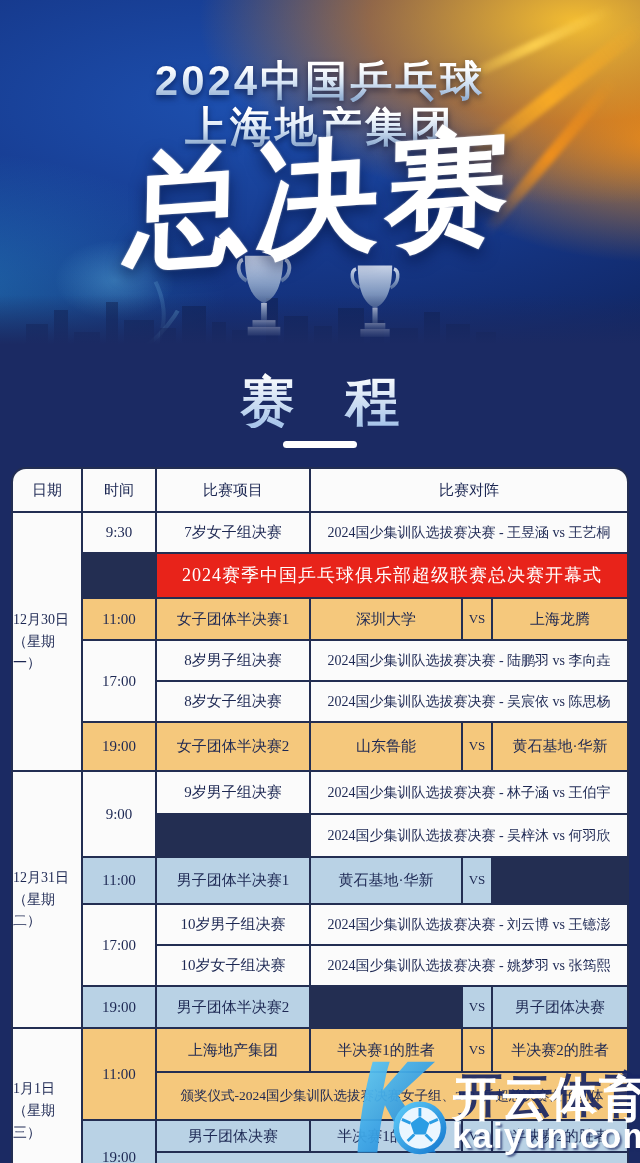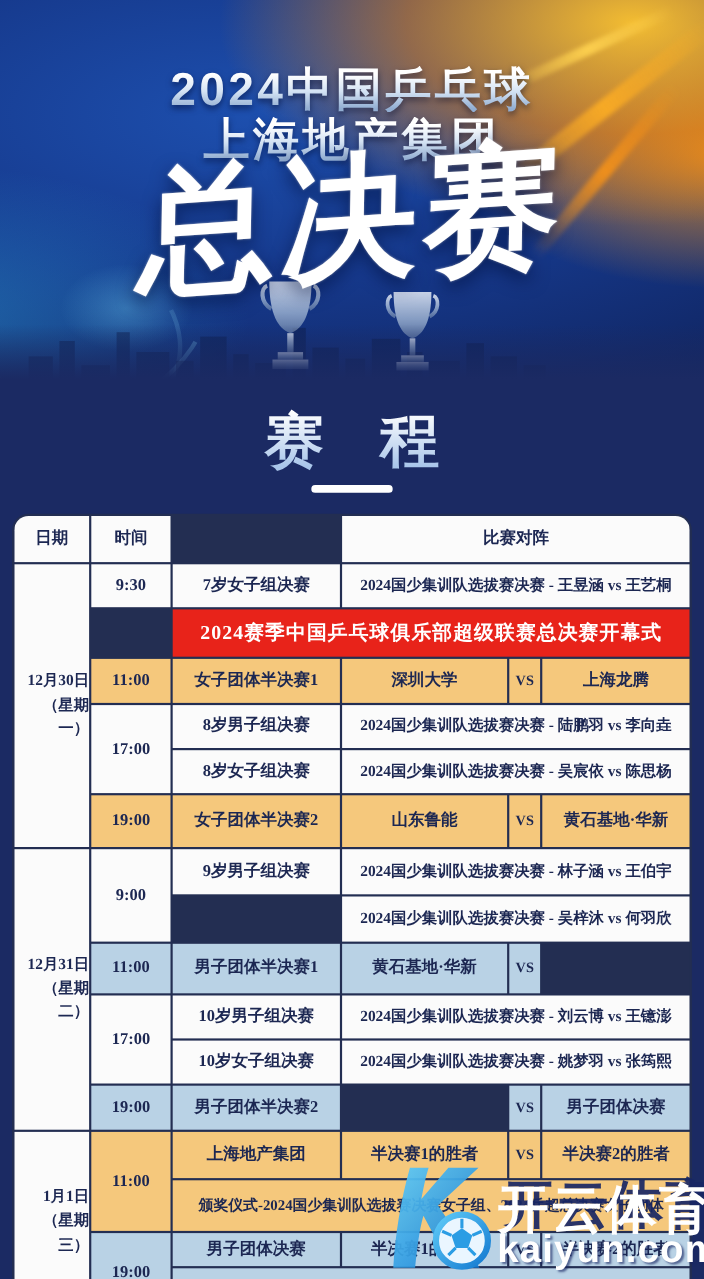--- a/index.html
+++ b/index.html
@@ -66,22 +66,22 @@
   
   .schedule-wrap{width:618px;margin:0 auto;}
   .schedule-table{
     display:grid;box-sizing:border-box;width:618px;
     grid-template-columns:68px 72px 152px 150px 28px 134px;
     grid-template-rows:42px 39px 43px 40px 39px 39px 47px 41px 41px 45px 39px 39px 40px 42px 46px 30px 40px;
     gap:2px;background:#232e52;border:2px solid #232e52;
     border-radius:15px 15px 0 0;overflow:hidden;
   }
   .cell{
-    display:flex;align-items:center;justify-content:center;text-align:right;
-    background:#fbfbfb;color:#1c2752;font-weight:bold;font-size:15px;
+    display:flex;align-items:center;justify-content:center;text-align:left;
+    background:#fbfbfb;color:#1c2752;font-weight:normal;font-size:15px;
     font-family:"Liberation Serif", serif;line-height:1.25;
   }
   .bg-gold{background:#f5c87c;}
   .bg-blue{background:#b9d2e5;}
   .bg-red{background:#e8231a;color:#ffffff;}
   .time-red{color:#9a2d20;}
   .date-cell{font-size:14px;line-height:1.55;}
   .matchup{font-size:14px;}
   .ceremony-main{font-size:18px;letter-spacing:1px;}
   .ceremony-small{font-size:13.5px;}
@@ -162,20 +162,21 @@
 <div class="band">
   <div class="section-title">赛 程</div>
   <div class="dash"></div>
 </div>
 
 <div class="schedule-wrap">
   <div class="schedule-table">
 
     <div class="cell" style="grid-area:1/1/2/2">日期</div>
     <div class="cell" style="grid-area:1/2/2/3">时间</div>
+    <div class="cell" style="grid-area:1/3/2/4">比赛项目</div>
     <div class="cell" style="grid-area:1/4/2/7">比赛对阵</div>
 
     <div class="cell date-cell" style="grid-area:2/1/8/2">
       <div><span>12月30日</span><br><span>（星期一）</span></div>
     </div>
 
     <div class="cell" style="grid-area:2/2/3/3">9:30</div>
     <div class="cell" style="grid-area:2/3/3/4">7岁女子组决赛</div>
     <div class="cell matchup" style="grid-area:2/4/3/7">2024国少集训队选拔赛决赛 - 王昱涵 vs 王艺桐</div>
 

